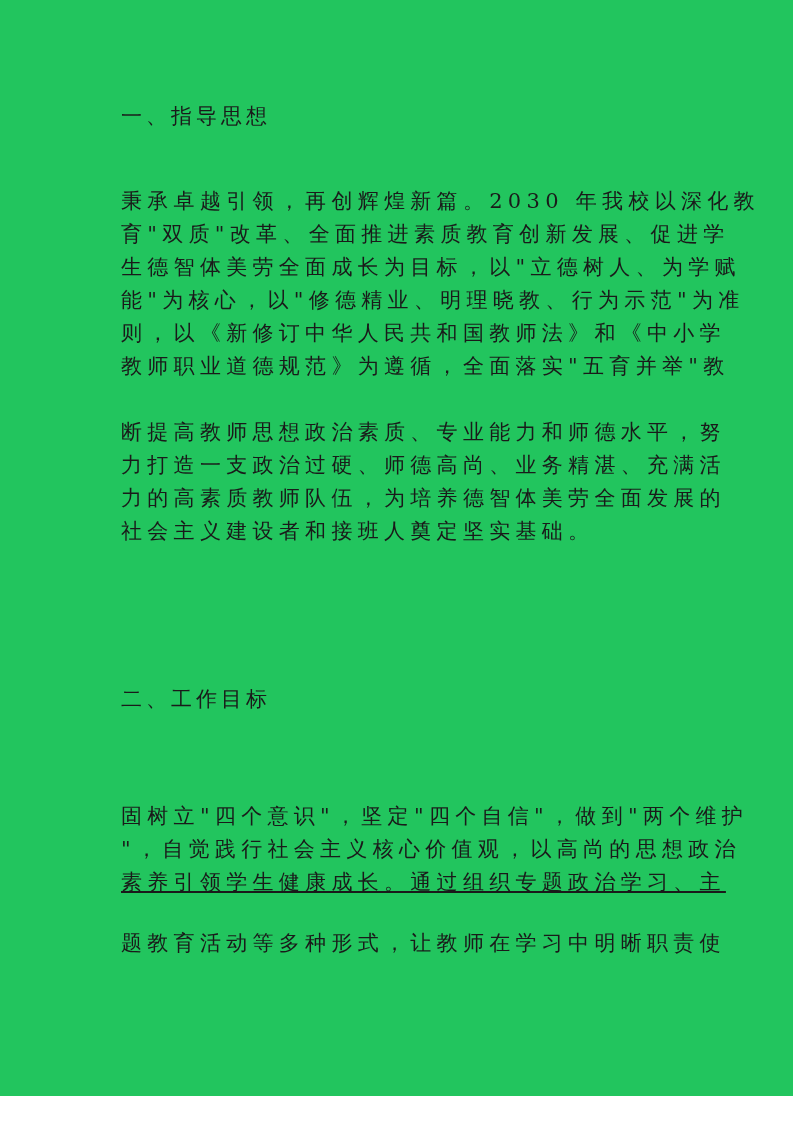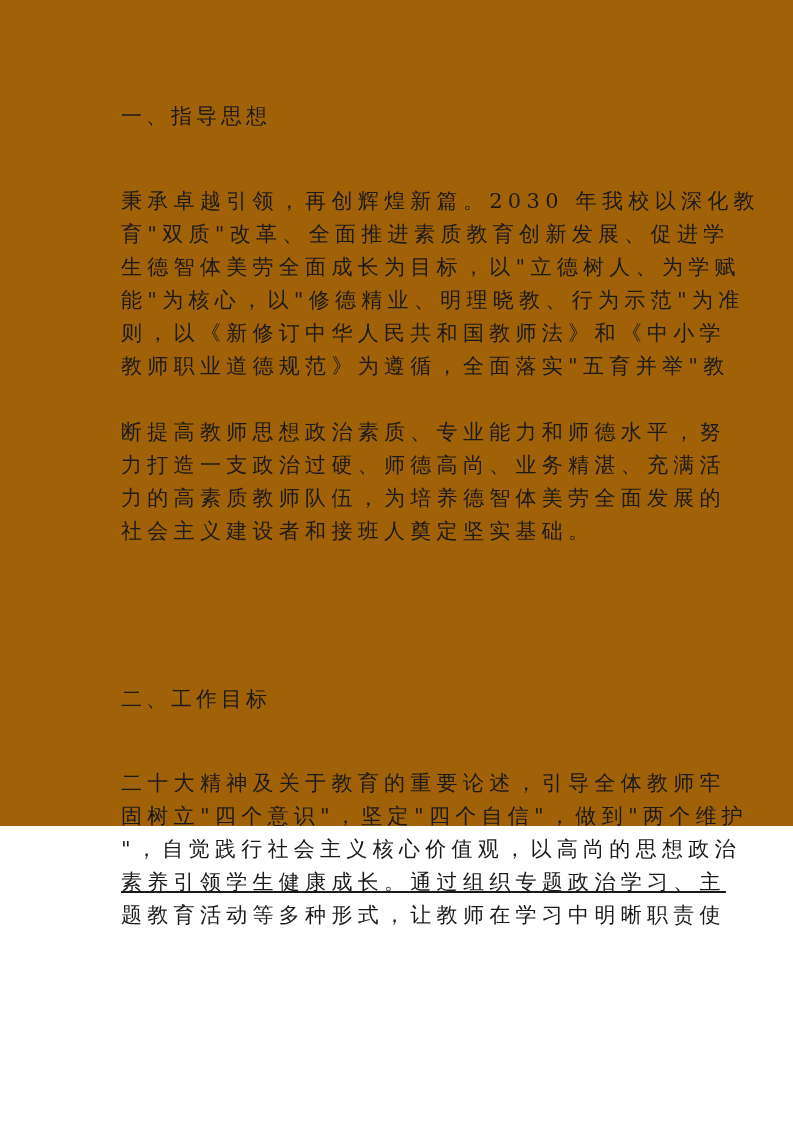--- a/index.html
+++ b/index.html
@@ -1,18 +1,18 @@
 <!DOCTYPE html>
 <html><head>
   <meta charset="utf-8">
   <style>
     html, body { margin: 0; padding: 0; background: #ffffff; }
     body { width: 793px; height: 1122px; position: relative; overflow: hidden;
       font-family: "DejaVu Serif", "Liberation Serif", serif; color: #1a1a1a; }
-    .page { position: absolute; left: 0; top: 0; width: 793px; height: 826px; background: #a16207; }
+    .page { position: absolute; left: 0; top: 0; width: 793px; height: 1096px; background: #22c55e; }
     .heading { position: absolute; left: 121px; font-size: 21px; letter-spacing: 4px; line-height: 30px; white-space: nowrap; }
     .line { position: absolute; left: 121px; width: 560px; font-size: 21px; line-height: 30px;
       white-space: nowrap; letter-spacing: 5.3px; }
   </style>
 </head>
 <body>
 
 <div class="page">
   <div class="heading" style="top:101px;"> 一、指导思想</div>
 
@@ -22,18 +22,17 @@
   <div class="line" style="top:285px;">能"为核心，以"修德精业、明理晓教、行为示范"为准</div>
   <div class="line" style="top:318px;">则，以《新修订中华人民共和国教师法》和《中小学</div>
   <div class="line" style="top:351px;">教师职业道德规范》为遵循，全面落实"五育并举"教</div>
   <div class="line" style="top:417px;">断提高教师思想政治素质、专业能力和师德水平，努</div>
   <div class="line" style="top:450px;">力打造一支政治过硬、师德高尚、业务精湛、充满活</div>
   <div class="line" style="top:516px;">社会主义建设者和接班人奠定坚实基础。</div>
   <div class="line" style="top:483px;">力的高素质教师队伍，为培养德智体美劳全面发展的</div>
 
   <div class="heading" style="top:684px;">二、工作目标</div>
 
-  <div class="line" style="top:768px;">二十大精神及关于教育的重要论述，引导全体教师牢</div>
   <div class="line" style="top:801px;">固树立"四个意识"，坚定"四个自信"，做到"两个维护</div>
   <div class="line" style="top:834px;">"，自觉践行社会主义核心价值观，以高尚的思想政治</div>
   <div class="line" style="top:867px;text-decoration:underline;">素养引领学生健康成长。通过组织专题政治学习、主</div>
-  <div class="line" style="top:900px;">题教育活动等多种形式，让教师在学习中明晰职责使</div>
+  <div class="line" style="top:928px;">题教育活动等多种形式，让教师在学习中明晰职责使</div>
 </div>
 
 </body></html>

